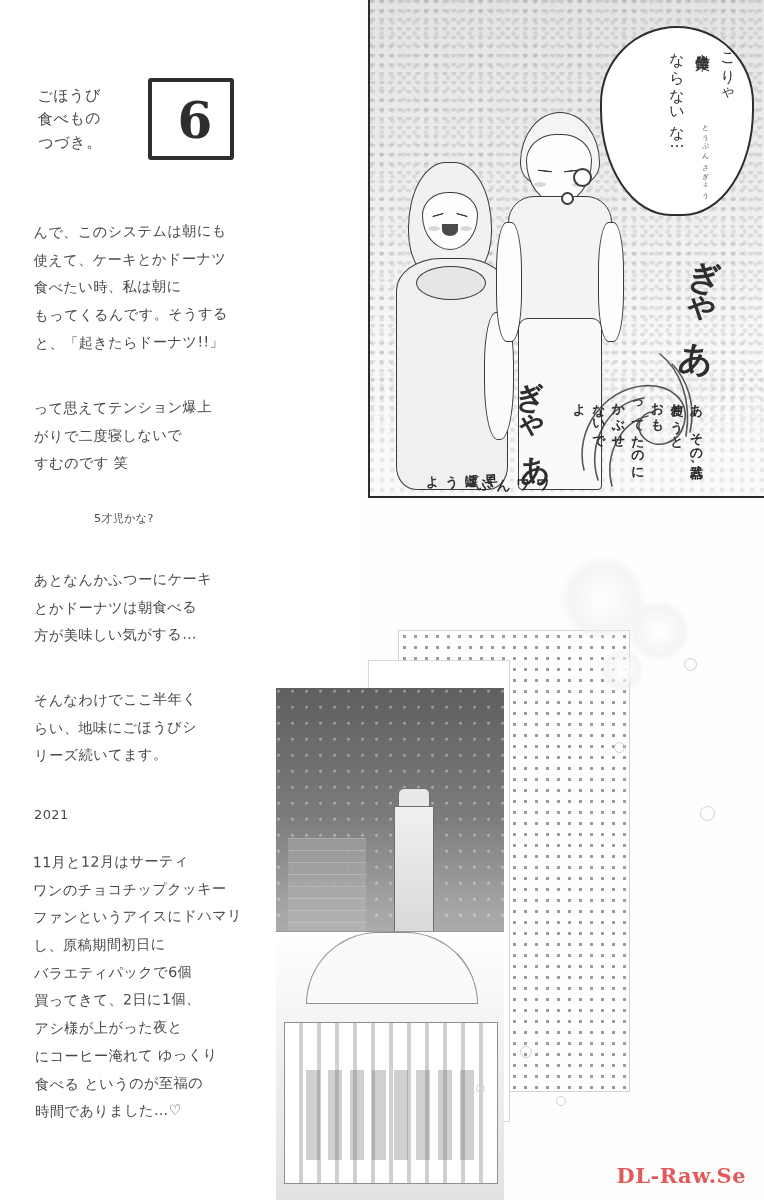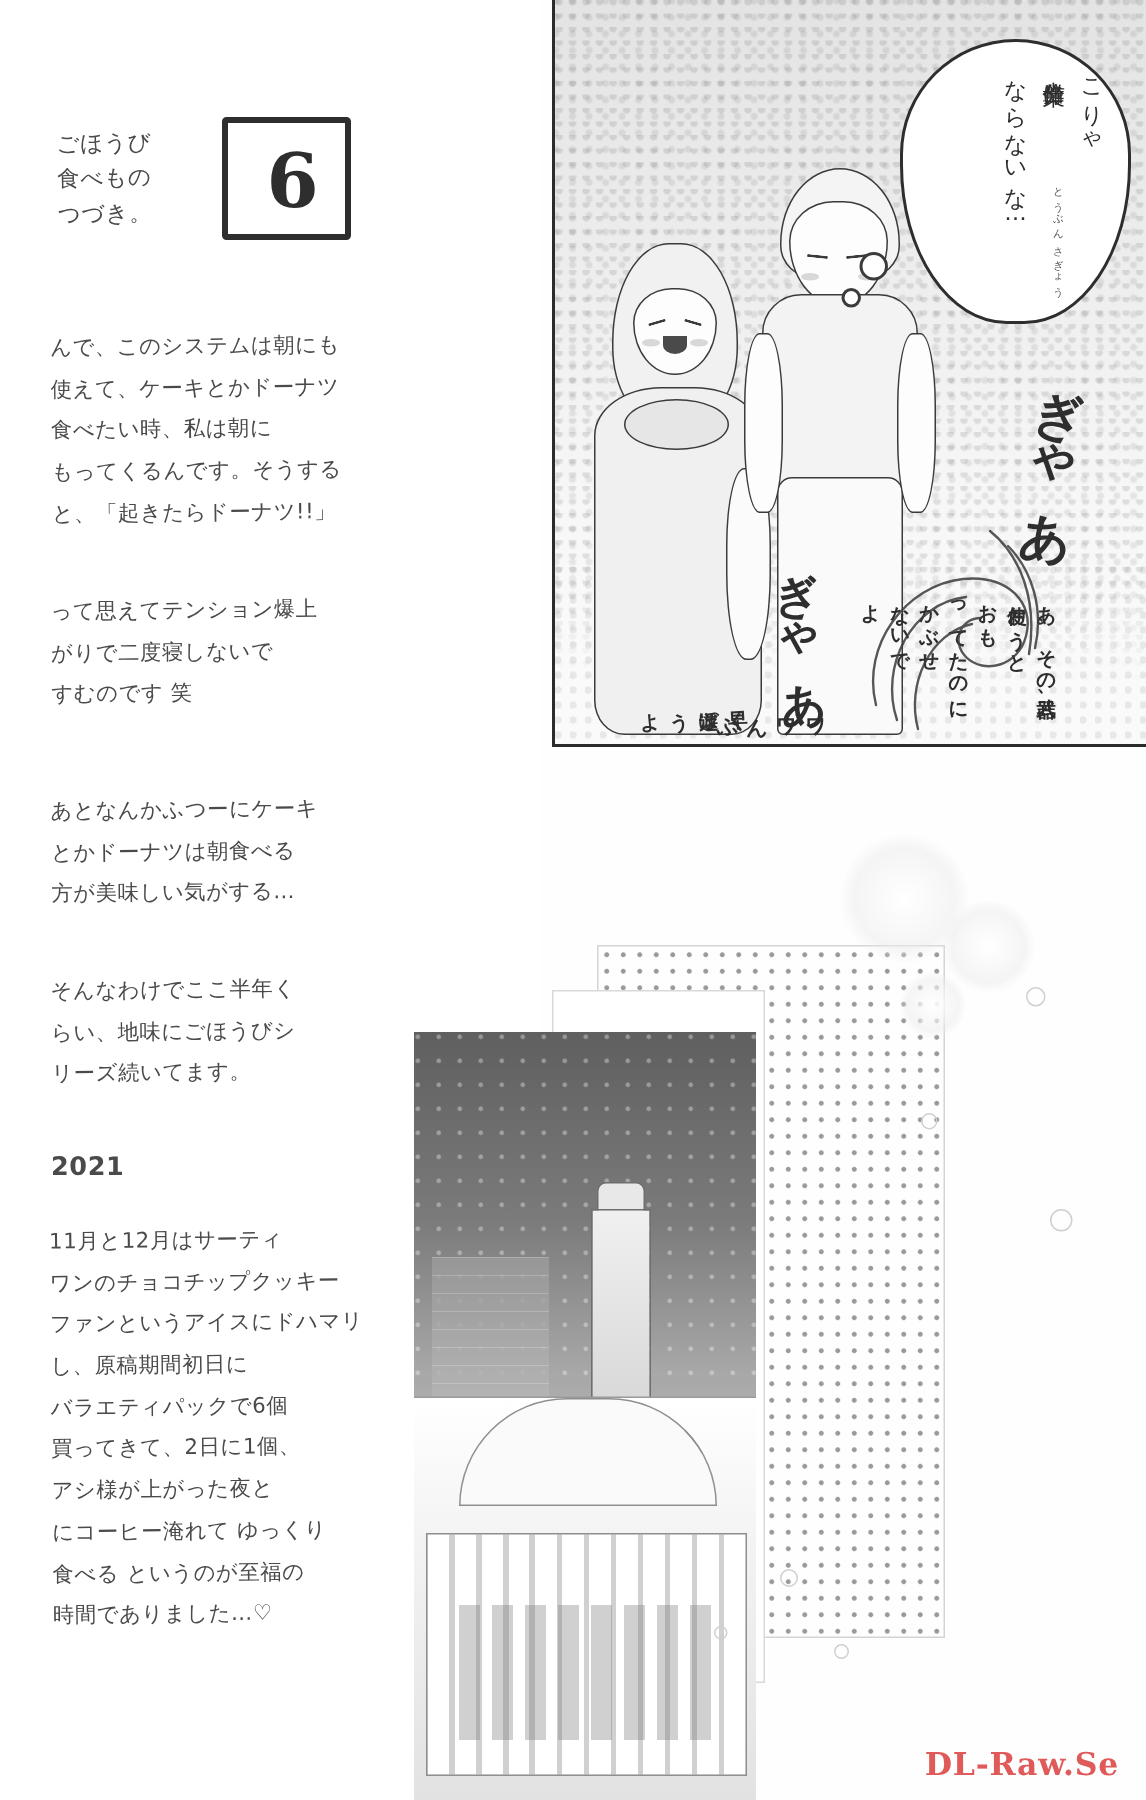--- a/index.html
+++ b/index.html
@@ -89,25 +89,24 @@
   }
   .body-text .para { margin-bottom: 10px; transform: rotate(-0.6deg); }
   .body-text .small {
     font-size: 11px;
     display: block;
     padding-left: 60px;
     line-height: 1.4;
     margin-top: -4px;
   }
   .body-text .year {
-    font-size: 17px;
+    font-size: 13px;
     display: block;
     line-height: 1.2;
     margin-bottom: -2px;
-    font-weight: bold;
   }
 
   
   .panel-top {
     position: absolute;
     left: 368px;
     top: 0;
     width: 396px;
     height: 498px;
     background: #f4f4f4;
@@ -417,20 +416,21 @@
 
     <div class="body-text">
       <div class="para">んで、このシステムは朝にも
 使えて、ケーキとかドーナツ
 食べたい時、私は朝に
 もってくるんです。そうする
 と、「起きたらドーナツ!!」</div>
       <div class="para">って思えてテンション爆上
 がりで二度寝しないで
 すむのです 笑</div>
+      <span class="small">5才児かな?</span>
       <div class="para" style="margin-top:12px;">あとなんかふつーにケーキ
 とかドーナツは朝食べる
 方が美味しい気がする…</div>
       <div class="para">そんなわけでここ半年く
 らい、地味にごほうびシ
 リーズ続いてます。</div>
       <span class="year">2021</span>
       <div class="para">11月と12月はサーティ
 ワンのチョコチップクッキー
 ファンというアイスにドハマリ

